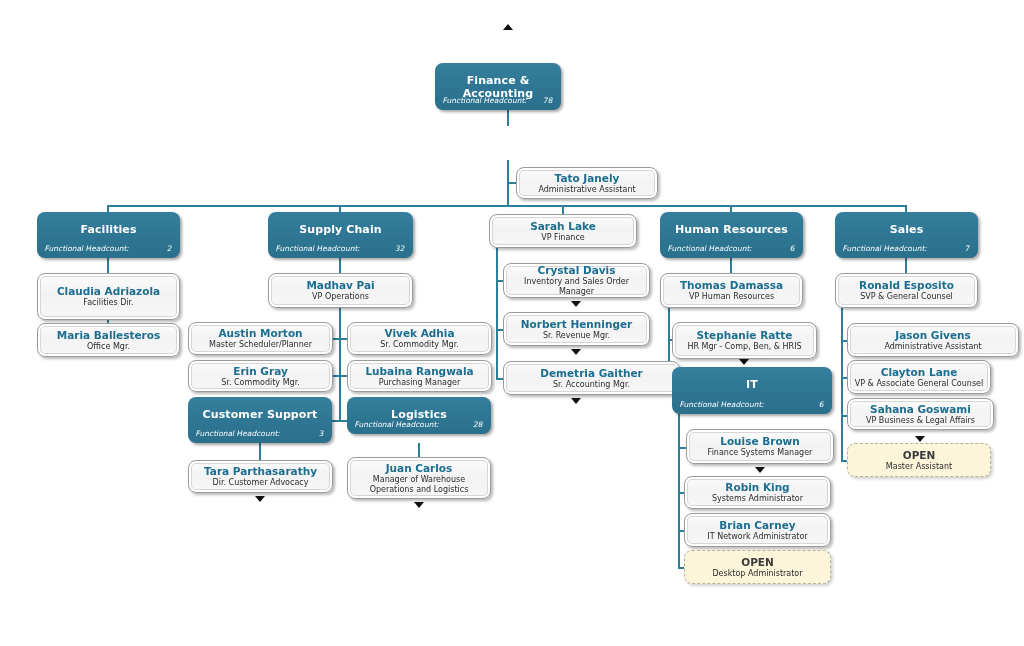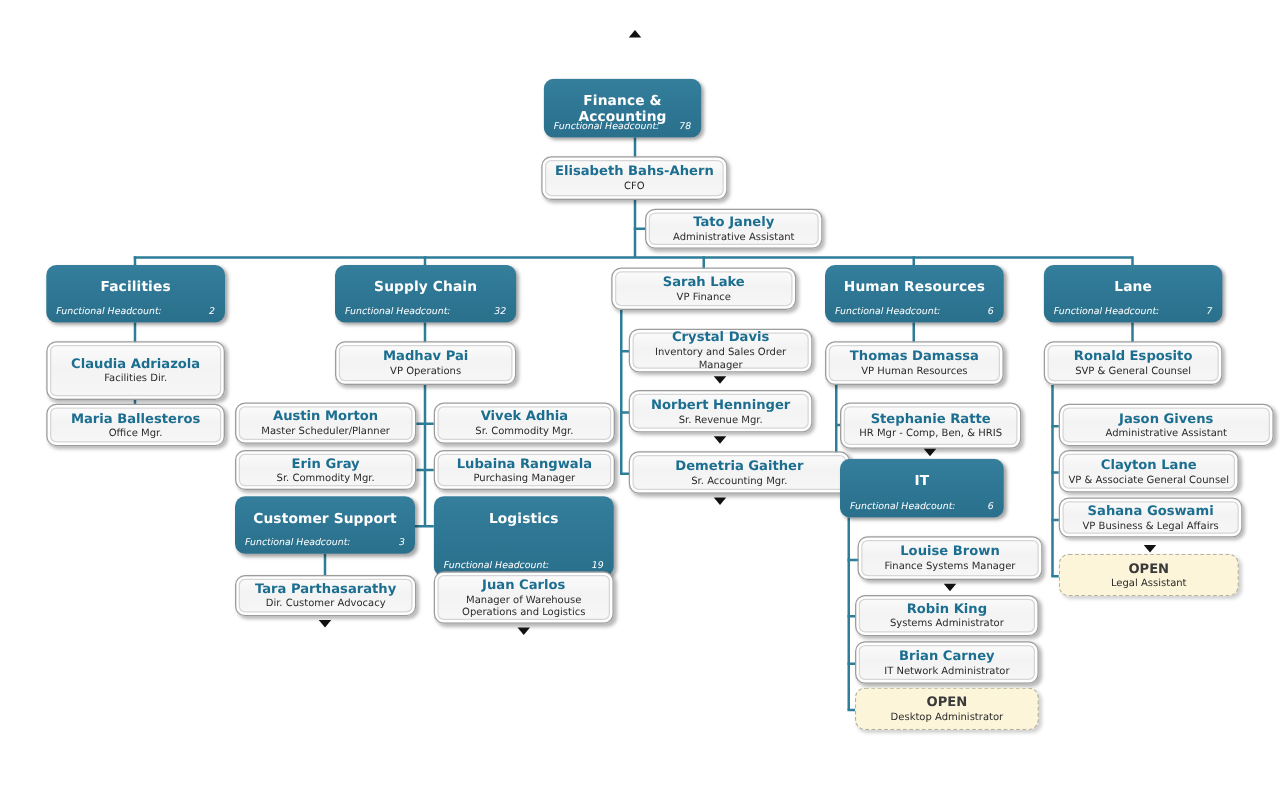--- a/index.html
+++ b/index.html
@@ -149,24 +149,20 @@
   <div class="arrow-up" style="left:503px;top:24px"></div>
 
   <div class="dept" style="left:435px;top:63px;width:126px;height:47px">
     <div class="dept-title">Finance &amp; Accounting</div>
     <div class="hc-row">
       <span>Functional Headcount:</span>
       <span>78</span>
     </div>
   </div>
 
-  <div class="person" style="left:433px;top:125px;width:149px;height:35px">
-    <div class="p-name">Elisabeth Bahs-Ahern</div>
-    <div class="p-role">CFO</div>
-  </div>
 
   <div class="person" style="left:516px;top:167px;width:142px;height:32px">
     <div class="p-name">Tato Janely</div>
     <div class="p-role">Administrative Assistant</div>
   </div>
 
   <div class="dept" style="left:37px;top:212px;width:143px;height:46px">
     <div class="dept-title">Facilities</div>
     <div class="hc-row">
       <span>Functional Headcount:</span>
@@ -218,25 +214,25 @@
   </div>
 
   <div class="dept" style="left:188px;top:397px;width:144px;height:46px">
     <div class="dept-title">Customer Support</div>
     <div class="hc-row">
       <span>Functional Headcount:</span>
       <span>3</span>
     </div>
   </div>
 
-  <div class="dept" style="left:347px;top:397px;width:144px;height:64px">
+  <div class="dept" style="left:347px;top:397px;width:144px;height:37px">
     <div class="dept-title">Logistics</div>
     <div class="hc-row">
       <span>Functional Headcount:</span>
-      <span>19</span>
+      <span>28</span>
     </div>
   </div>
 
   <div class="person" style="left:188px;top:460px;width:145px;height:33px">
     <div class="p-name">Tara Parthasarathy</div>
     <div class="p-role">Dir. Customer Advocacy</div>
   </div>
   <div class="arrow-down" style="left:255px;top:496px"></div>
 
   <div class="person" style="left:347px;top:457px;width:144px;height:42px">
@@ -280,21 +276,21 @@
     <div class="p-name">Thomas Damassa</div>
     <div class="p-role">VP Human Resources</div>
   </div>
 
   <div class="person" style="left:672px;top:322px;width:145px;height:37px">
     <div class="p-name">Stephanie Ratte</div>
     <div class="p-role">HR Mgr - Comp, Ben, &amp; HRIS</div>
   </div>
   <div class="arrow-down" style="left:739px;top:359px"></div>
 
-  <div class="dept" style="left:672px;top:367px;width:131px;height:47px">
+  <div class="dept" style="left:672px;top:367px;width:160px;height:47px">
     <div class="dept-title">IT</div>
     <div class="hc-row">
       <span>Functional Headcount:</span>
       <span>6</span>
     </div>
   </div>
 
   <div class="person" style="left:686px;top:429px;width:148px;height:35px">
     <div class="p-name">Louise Brown</div>
     <div class="p-role">Finance Systems Manager</div>
@@ -310,21 +306,21 @@
     <div class="p-name">Robin King</div>
     <div class="p-role">Systems Administrator</div>
   </div>
 
   <div class="open-card" style="left:684px;top:550px;width:147px;height:34px">
     <div class="p-name">OPEN</div>
     <div class="p-role">Desktop Administrator</div>
   </div>
 
   <div class="dept" style="left:835px;top:212px;width:143px;height:46px">
-    <div class="dept-title">Lane</div>
+    <div class="dept-title">Sales</div>
     <div class="hc-row">
       <span>Functional Headcount:</span>
       <span>7</span>
     </div>
   </div>
 
   <div class="person" style="left:835px;top:273px;width:143px;height:35px">
     <div class="p-name">Ronald Esposito</div>
     <div class="p-role">SVP &amp; General Counsel</div>
   </div>
@@ -340,16 +336,16 @@
   </div>
 
   <div class="person" style="left:847px;top:398px;width:147px;height:32px">
     <div class="p-name">Sahana Goswami</div>
     <div class="p-role">VP Business &amp; Legal Affairs</div>
   </div>
   <div class="arrow-down" style="left:915px;top:436px"></div>
 
   <div class="open-card" style="left:847px;top:443px;width:144px;height:34px">
     <div class="p-name">OPEN</div>
-    <div class="p-role">Legal Assistant</div>
+    <div class="p-role">Master Assistant</div>
   </div>
 
 </div>
 
 </body></html>

